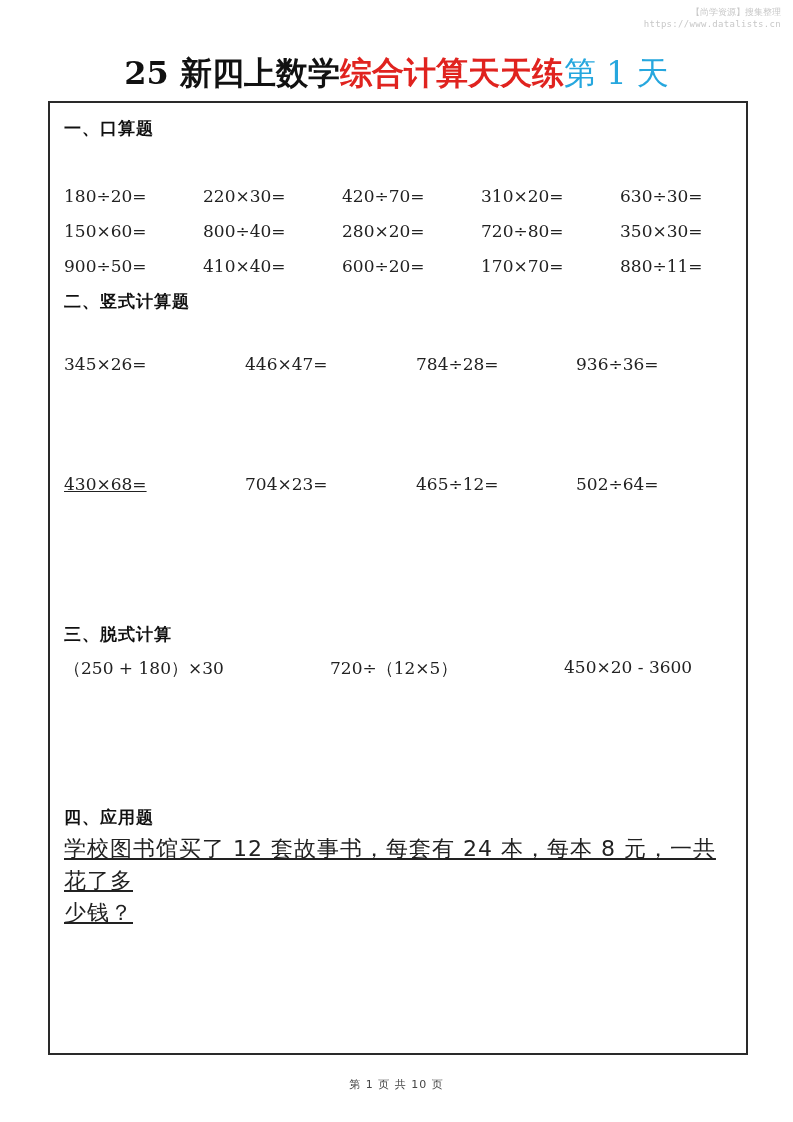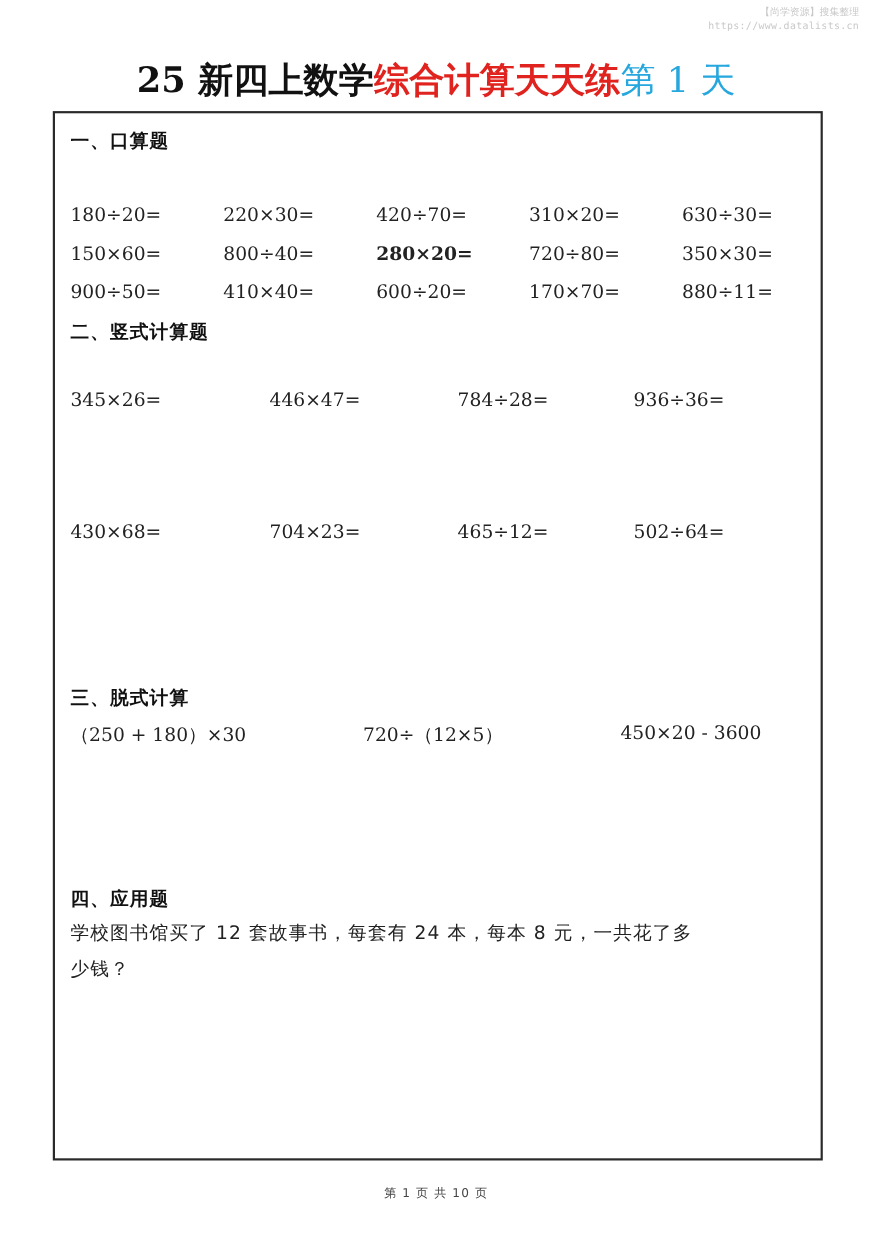--- a/index.html
+++ b/index.html
@@ -13,22 +13,22 @@
            letter-spacing:0px; white-space:nowrap; }
   .title .t1 { color:#111; }
   .title .t2 { color:#e0231f; }
   .title .t3 { color:#26a7de; font-weight:normal; }
   .box { position:absolute; left:48px; top:101px; width:696px; height:950px;
          border:2px solid #2a2a2a; box-sizing:content-box; }
   .sec-title { position:absolute; left:14px; font-family:"DejaVu Sans", sans-serif;
                font-size:17px; color:#111; font-weight:bold; letter-spacing:1px; }
   .row { position:absolute; left:14px; width:680px; height:24px; font-size:17px; color:#222; }
   .cell { position:absolute; top:0; white-space:nowrap; }
-  .problem { position:absolute; left:14px; width:670px; font-size:17px; line-height:32px; color:#222;
-             font-family:"DejaVu Sans", sans-serif; letter-spacing:1px; }
+  .problem { position:absolute; left:14px; width:670px; font-size:22px; line-height:32px; color:#222;
+             font-family:"DejaVu Sans", sans-serif; letter-spacing:1px;text-decoration:underline; }
   .footer { position:absolute; left:0; width:793px; top:1077px; text-align:center; font-size:11px; color:#444;
             font-family:"DejaVu Sans", sans-serif; letter-spacing:1px; }
 </style>
 </head>
 <body>
 
 <div class="watermark">
   <div>【尚学资源】搜集整理</div>
   <div class="wm-url">https://www.datalists.cn</div>
 </div>
@@ -44,41 +44,41 @@
   <div class="row" style="top:83px;">
     <span class="cell" style="left:0px;">180÷20=</span>
     <span class="cell" style="left:139px;">220×30=</span>
     <span class="cell" style="left:278px;">420÷70=</span>
     <span class="cell" style="left:417px;">310×20=</span>
     <span class="cell" style="left:556px;">630÷30=</span>
   </div>
   <div class="row" style="top:118px;">
     <span class="cell" style="left:0px;">150×60=</span>
     <span class="cell" style="left:139px;">800÷40=</span>
-    <span class="cell" style="left:278px;font-weight:bold;">280×20=</span>
+    <span class="cell" style="left:278px;">280×20=</span>
     <span class="cell" style="left:417px;">720÷80=</span>
     <span class="cell" style="left:556px;">350×30=</span>
   </div>
   <div class="row" style="top:153px;">
     <span class="cell" style="left:0px;">900÷50=</span>
     <span class="cell" style="left:139px;">410×40=</span>
     <span class="cell" style="left:278px;">600÷20=</span>
     <span class="cell" style="left:417px;">170×70=</span>
     <span class="cell" style="left:556px;">880÷11=</span>
   </div>
 
   <div class="sec-title" style="top:187px;">二、竖式计算题</div>
   <div class="row" style="top:222px;margin-top:29px;">
     <span class="cell" style="left:0px;">345×26=</span>
     <span class="cell" style="left:181px;">446×47=</span>
     <span class="cell" style="left:352px;">784÷28=</span>
     <span class="cell" style="left:512px;">936÷36=</span>
   </div>
   <div class="row" style="top:371px;">
-    <span class="cell" style="left:0px;">430×68=</span>
+    <span class="cell" style="left:0px;text-decoration:underline;">430×68=</span>
     <span class="cell" style="left:181px;">704×23=</span>
     <span class="cell" style="left:352px;">465÷12=</span>
     <span class="cell" style="left:512px;">502÷64=</span>
   </div>
 
   <div class="sec-title" style="top:520px;">三、脱式计算</div>
   <div class="row" style="top:554px;">
     <span class="cell" style="left:0px;">（250 + 180）×30</span>
     <span class="cell" style="left:266px;">720÷（12×5）</span>
     <span class="cell" style="left:500px;">450×20 - 3600</span>

